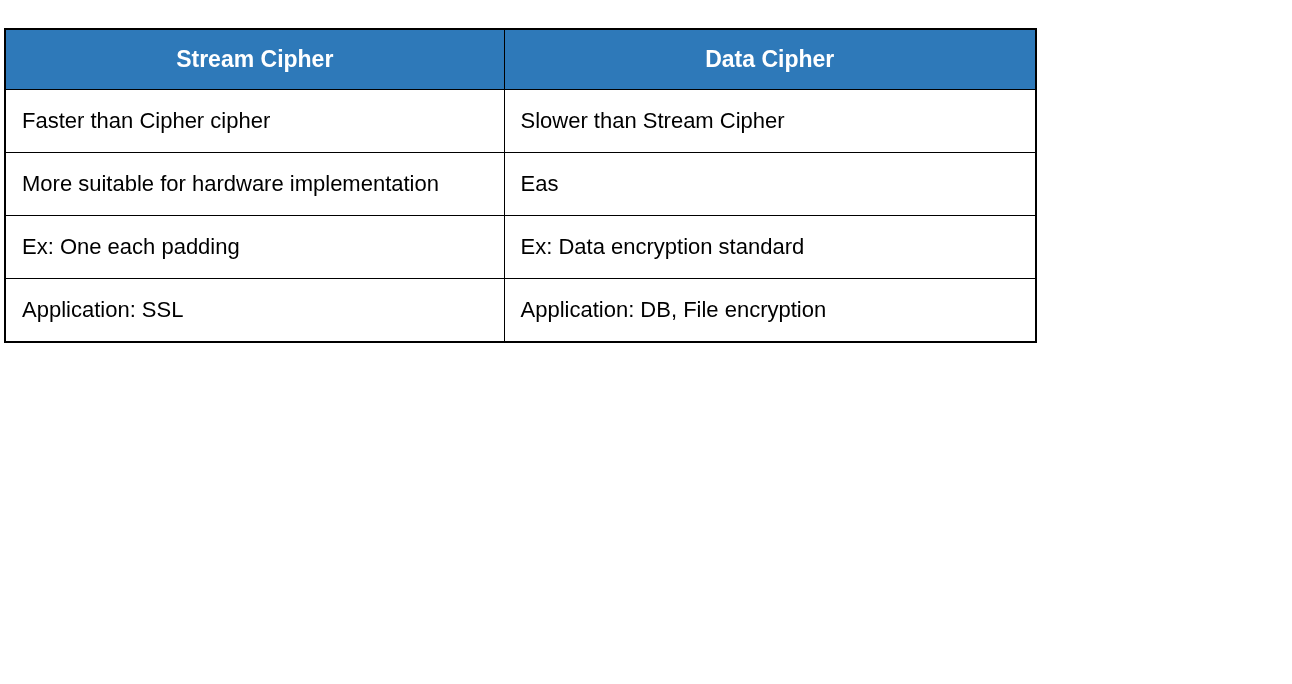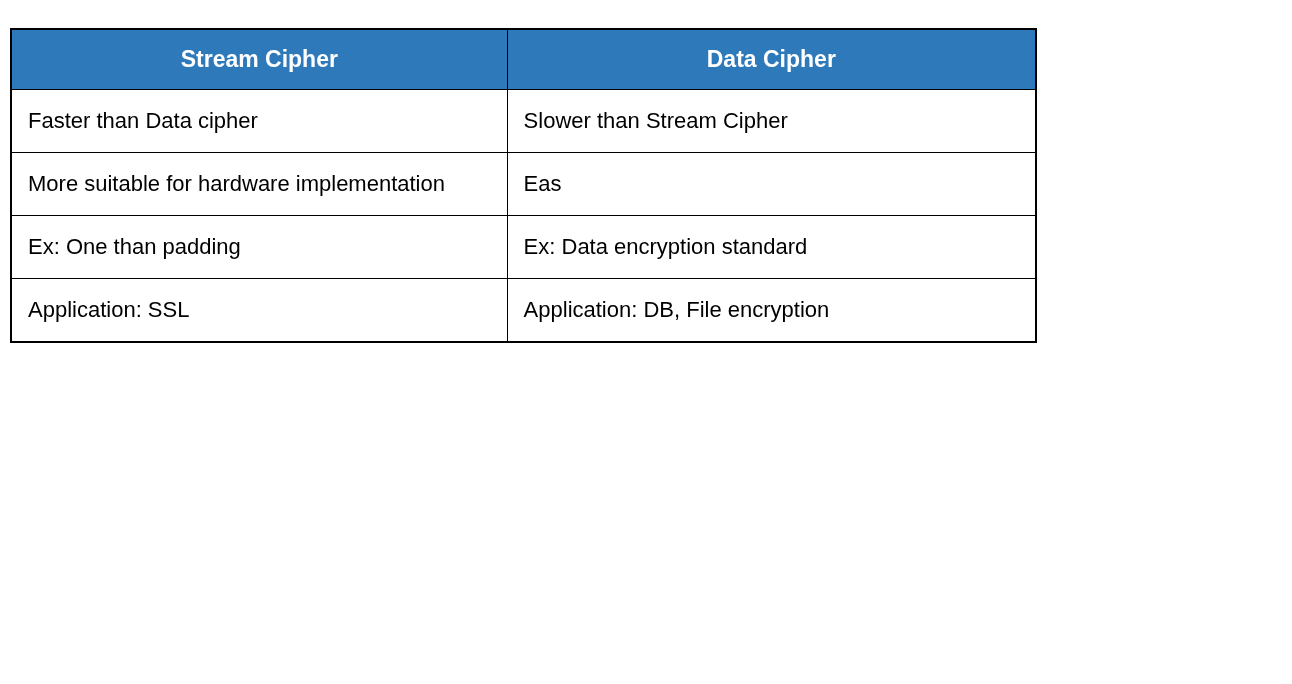--- a/index.html
+++ b/index.html
@@ -6,21 +6,21 @@
     margin: 0;
     padding: 0;
     background: #ffffff;
     font-family: "Liberation Sans", "DejaVu Sans", sans-serif;
   }
   .page {
     width: 1047px;
     height: 684px;
     background: #ffffff;
     box-sizing: border-box;
-    padding: 28px 10px 24px 10px;
+    padding: 28px 10px 24px 4px;
   }
   table.compare {
     width: 100%;
     border-collapse: collapse;
     border: 2px solid #000000;
     table-layout: fixed;
   }
   table.compare th,
   table.compare td {
     border: 1px solid #000000;
@@ -54,29 +54,29 @@
       <col class="c2">
     </colgroup>
     <thead>
       <tr style="background: rgb(46, 121, 185); color: rgb(255, 255, 255);">
         <th>Stream Cipher</th>
         <th>Data Cipher</th>
       </tr>
     </thead>
     <tbody>
       <tr>
-        <td>Faster than Data cipher</td>
+        <td>Faster than Cipher cipher</td>
         <td>Slower than Stream Cipher</td>
       </tr>
       <tr>
         <td>More suitable for hardware implementation</td>
         <td>Eas</td>
       </tr>
       <tr>
-        <td>Ex: One than padding</td>
+        <td>Ex: One each padding</td>
         <td>Ex: Data encryption standard</td>
       </tr>
       <tr>
         <td>Application: SSL</td>
         <td>Application: DB, File encryption</td>
       </tr>
     </tbody>
   </table>
 </div>
 

